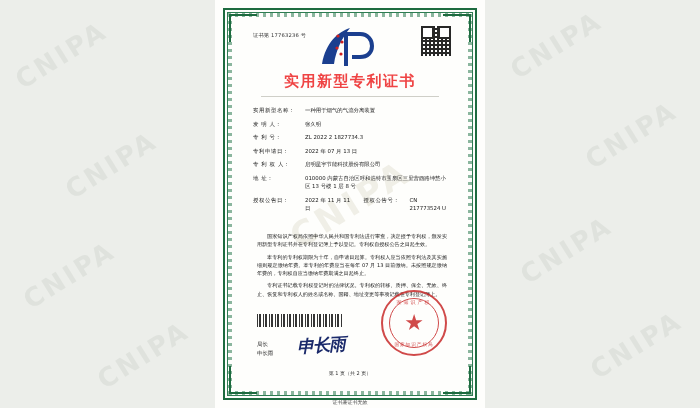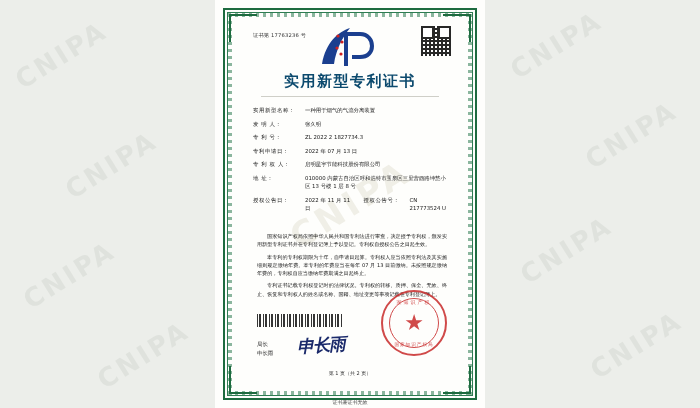--- a/index.html
+++ b/index.html
@@ -92,21 +92,21 @@
   .logo{
     position:absolute;left:50%;top:6px;transform:translateX(-50%);
     width:68px;height:46px;
   }
   .logo svg{display:block;}
 
   .title{
     position:absolute;left:0;right:0;top:54px;
     text-align:center;
     font-family:"DejaVu Sans", sans-serif;
-    font-size:15px;font-weight:700;color:#0c4a6e;
+    font-size:15px;font-weight:700;color:#ef4444;
     letter-spacing:1.5px;
   }
   .title-rule{
     position:absolute;left:26px;right:26px;top:78px;height:1px;background:#cfcfc8;
   }
 
   .fields{
     position:absolute;left:18px;right:16px;top:88px;
     font-size:5.4px;color:#1a1a1a;line-height:1.5;
   }

